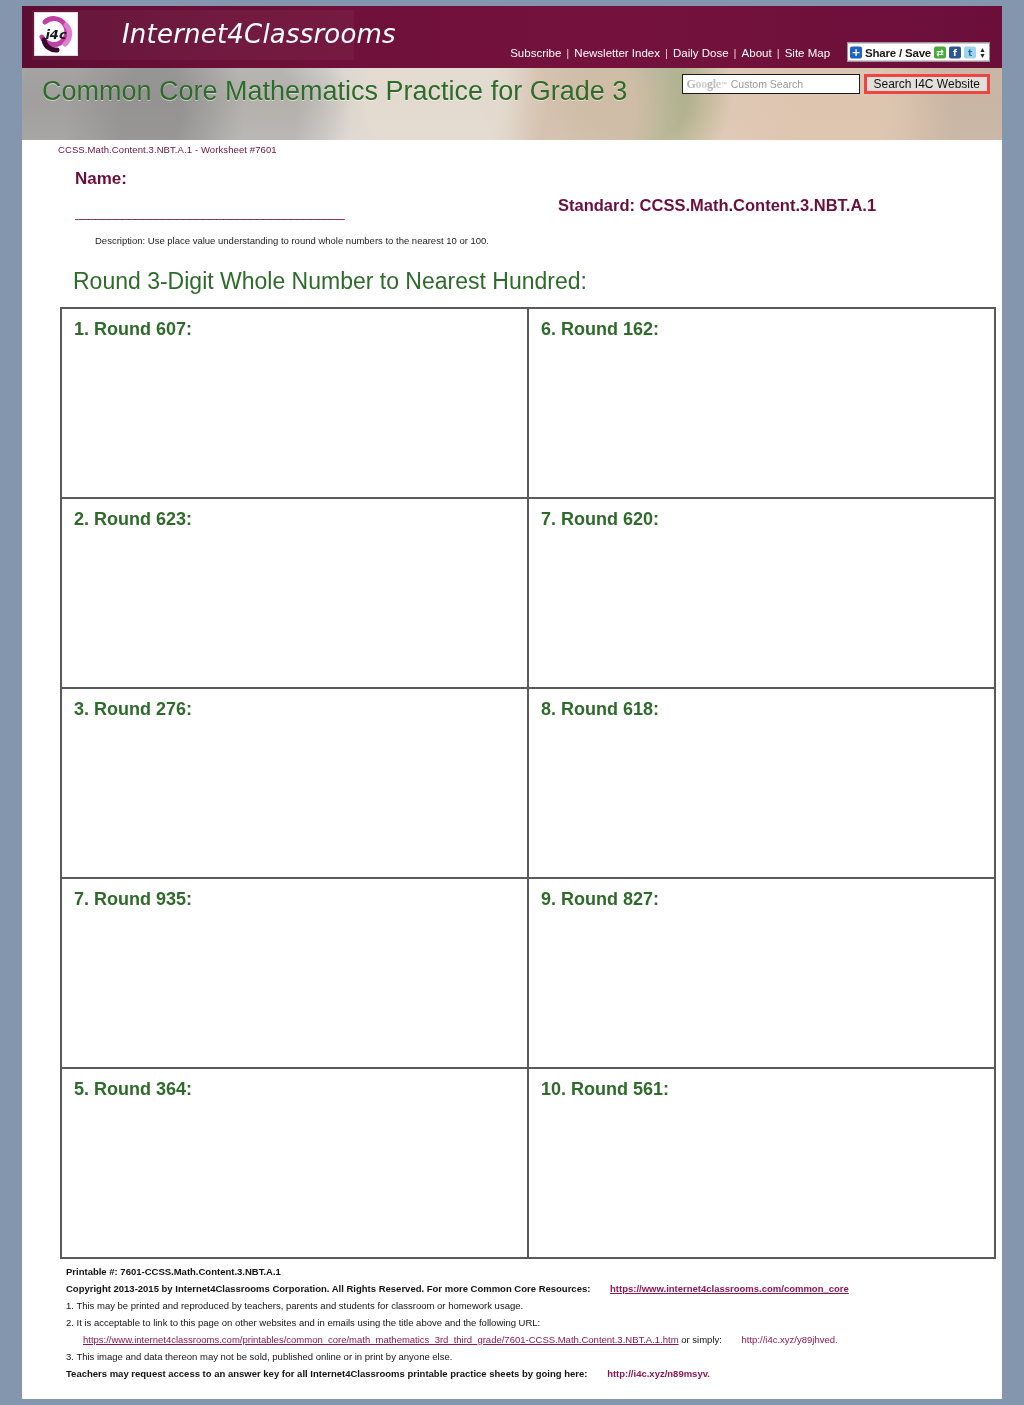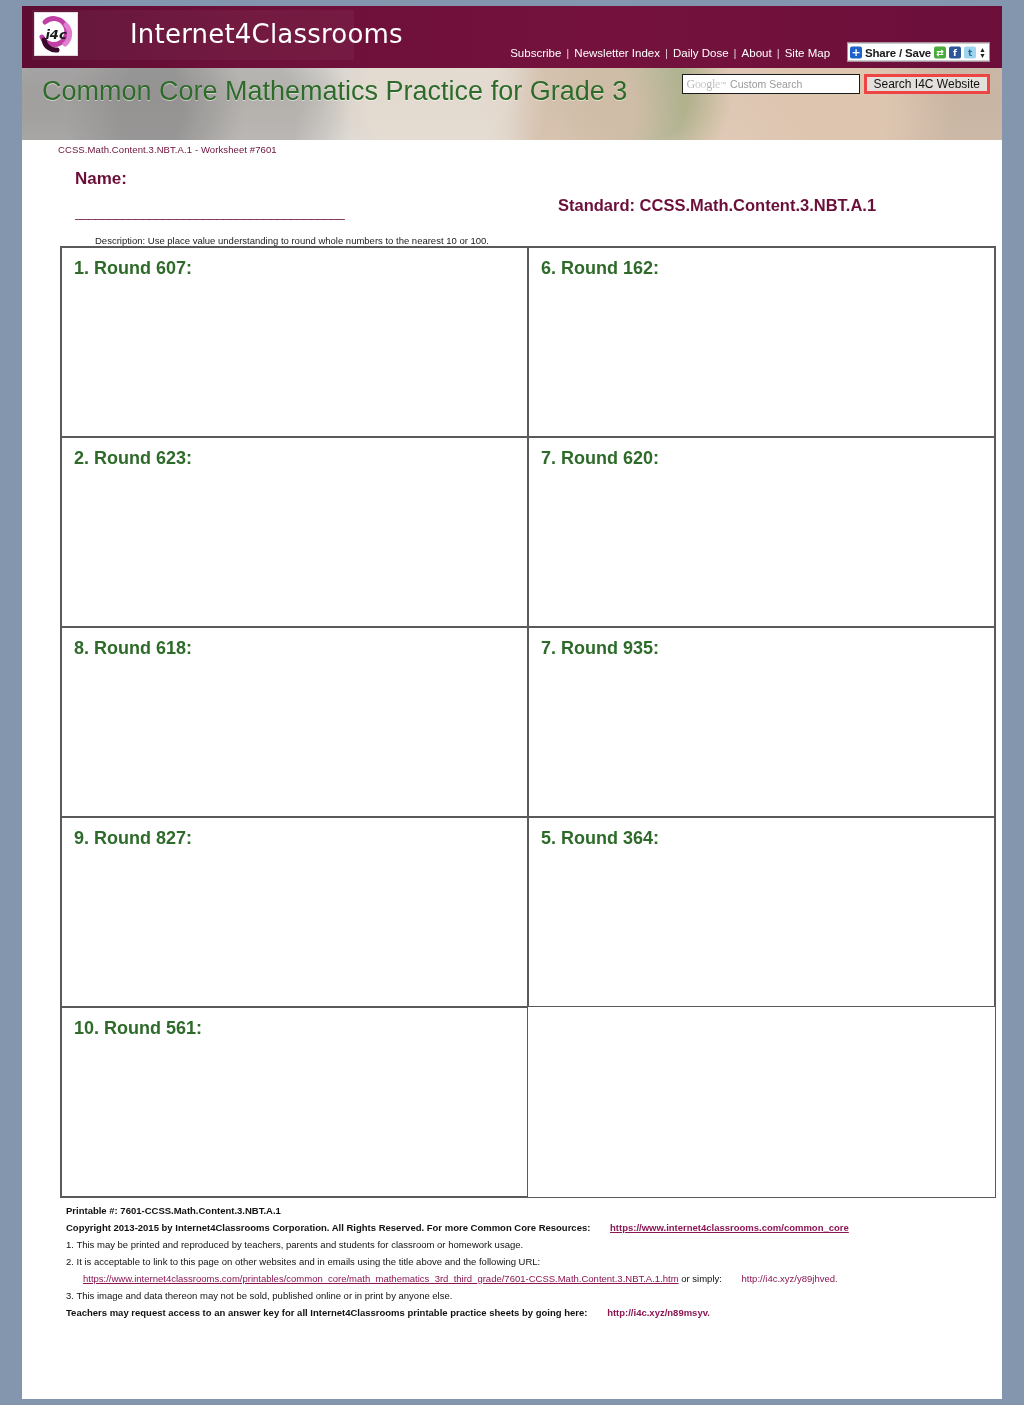--- a/index.html
+++ b/index.html
@@ -48,23 +48,24 @@
     height: 44px;
     margin-left: 12px;
     background: #ffffff;
     border: 1px solid #e8d8e4;
     box-sizing: border-box;
     position: relative;
     overflow: hidden;
   }
   .logo-badge svg { display:block; }
   .brand-name {
-    margin-left: 12px;
+    margin-left: 4px;
     color: #ffffff;
     font-size: 26px;
+    font-style: italic;
     font-weight: normal;
     letter-spacing: .2px;
     font-family: "DejaVu Sans", sans-serif;
     white-space: nowrap;
   }
   .brand-block {
     position:absolute;
     left:10px; top:4px;
     width: 322px; height: 50px;
     background: rgba(255,255,255,0.045);
@@ -183,21 +184,21 @@
   }
   .gsearch-box {
     width: 178px;
     background: #ffffff;
     border: 1px solid #1a1a1a;
     display: flex;
     align-items: center;
     padding-left: 4px;
     box-sizing: border-box;
   }
-  .g-logo { font-size: 12px; font-family: "Liberation Serif", serif; letter-spacing: -.3px; }
+  .g-logo { font-size: 12px; font-family: "Liberation Serif", serif; letter-spacing: -.3px; font-weight: bold; }
   .g-logo .b { color:#b5b5b5; } .g-logo .r { color:#c9c9c9; }
   .g-logo .y { color:#cfcfcf; } .g-logo .g2 { color:#c2c2c2; }
   .g-tm { font-size: 6px; vertical-align: super; color:#bbb; }
   .g-ph { font-size: 10.5px; color: #9a9a9a; margin-left: 4px; }
   .search-btn {
     margin-left: 4px;
     background: #e3e0db;
     border: 3px solid #ef4444;
     font-size: 12px;
     color: #111;
@@ -364,26 +365,28 @@
     <div class="wsid">CCSS.Math.Content.3.NBT.A.1 - Worksheet #7601</div>
 
     <div class="nameblock">
       <div class="name-label">Name:</div>
       <div class="name-rule">________________________________________</div>
       <div class="standard">Standard: CCSS.Math.Content.3.NBT.A.1</div>
     </div>
 
     <div class="description">Description: Use place value understanding to round whole numbers to the nearest 10 or 100.</div>
 
+    <div class="heading">Round 3-Digit Whole Number to Nearest Hundred:</div>
 
     <div class="grid">
       <div class="cell"><span class="cell-label">1. Round 607:</span></div>
       <div class="cell"><span class="cell-label">6. Round 162:</span></div>
       <div class="cell"><span class="cell-label">2. Round 623:</span></div>
       <div class="cell"><span class="cell-label">7. Round 620:</span></div>
+      <div class="cell"><span class="cell-label">3. Round 276:</span></div>
       <div class="cell"><span class="cell-label">8. Round 618:</span></div>
       <div class="cell"><span class="cell-label">7. Round 935:</span></div>
       <div class="cell"><span class="cell-label">9. Round 827:</span></div>
       <div class="cell"><span class="cell-label">5. Round 364:</span></div>
       <div class="cell"><span class="cell-label">10. Round 561:</span></div>
     </div>
 
     <div class="footer">
       <p class="bold">Printable #: 7601-CCSS.Math.Content.3.NBT.A.1</p>
       <p class="bold"><span>Copyright 2013-2015 by Internet4Classrooms Corporation. All Rights Reserved. For more Common Core Resources: </span><a class="ul" href="#">https://www.internet4classrooms.com/common_core</a></p>

